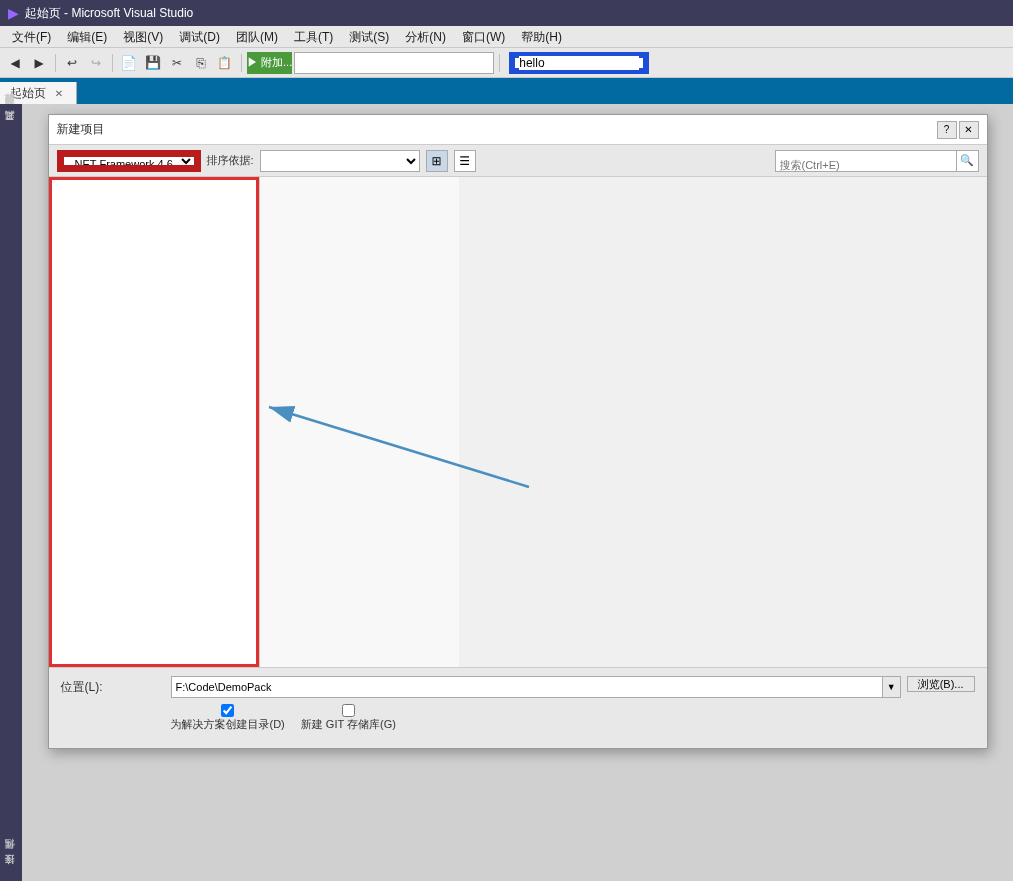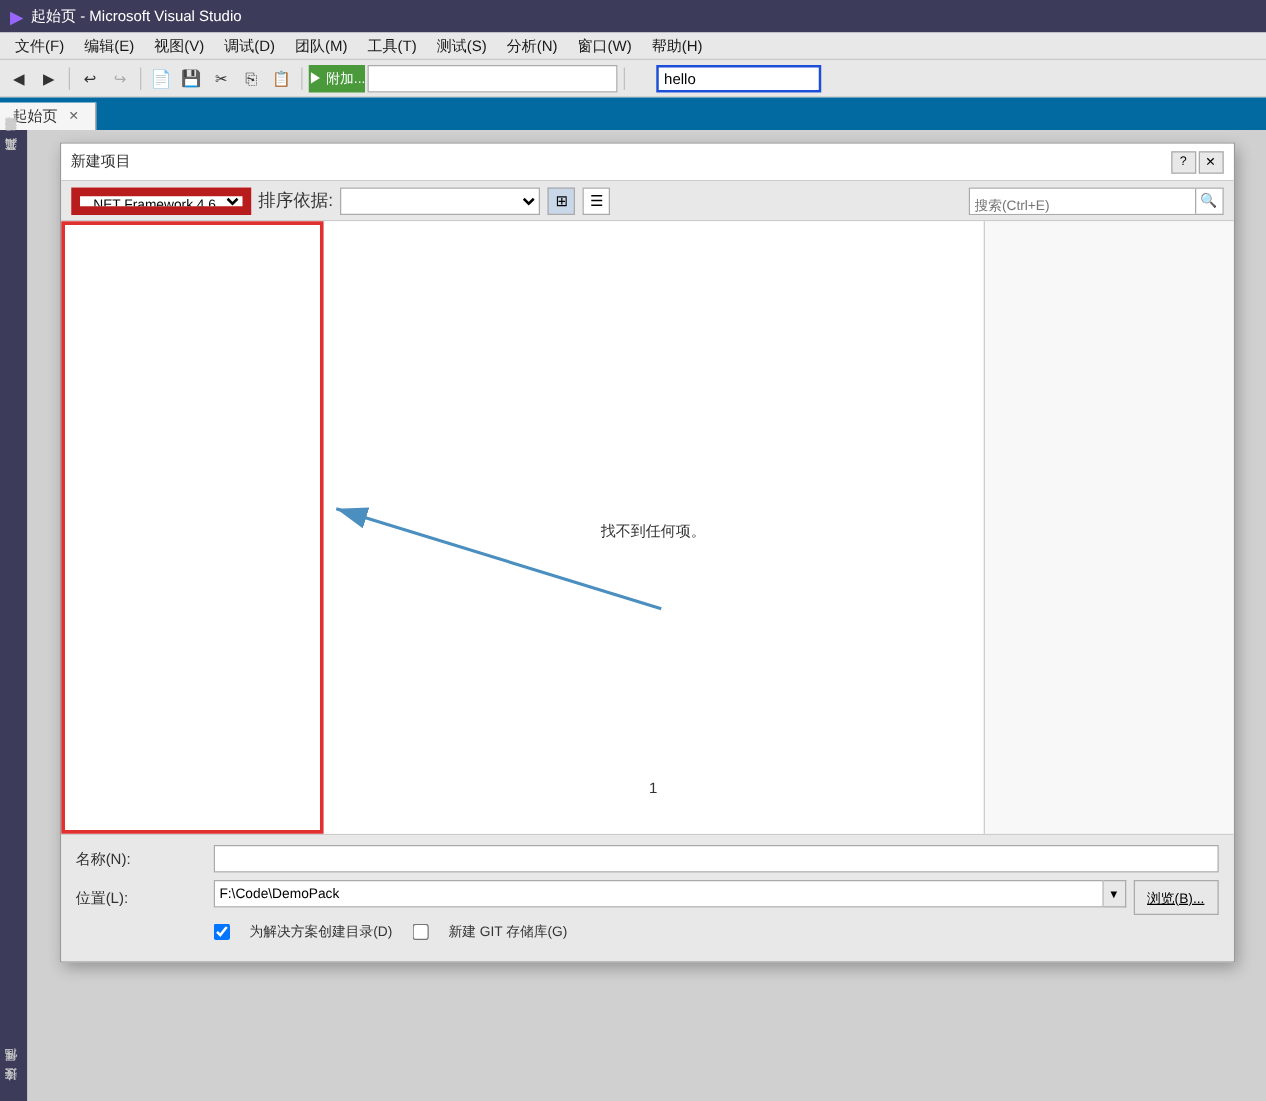--- a/index.html
+++ b/index.html
@@ -50,24 +50,24 @@
       background: transparent;
       cursor: pointer;
       display: flex; align-items: center; justify-content: center;
       font-size: 12px;
       color: #333;
     }
     .toolbar-sep { width: 1px; height: 18px; background: #c0c0c0; margin: 0 3px; }
     .toolbar-search-box {
       display: flex; align-items: center;
       background: #fff;
-      border: 2px solid #1d4ed8;
-      height: 22px;
-      padding: 0 4px;
-      margin-left: 20px;
+      border: 6px solid #1d4ed8;
+      height: 22px;
+      padding: 0 4px;
+      margin-left: 4px;
     }
     .toolbar-search-input {
       border: none; outline: none;
       width: 120px; font-size: 12px;
     }
     .toolbar-run-btn {
       background: #4a9a3c;
       color: white;
       border: none;
       padding: 2px 0;
@@ -217,21 +217,21 @@
       gap: 6px;
       border-bottom: 1px solid #ccc;
     }
     .framework-select {
       height: 22px;
       border: 7px solid #b91c1c;
       background: #fff;
       font-size: 11px;
       padding: 0 4px;
     }
-    .sort-label { font-size: 14px; color: #333; }
+    .sort-label { font-size: 11px; color: #333; }
     .sort-select {
       height: 22px;
       border: 1px solid #aaa;
       background: #fff;
       font-size: 11px;
       padding: 0 4px;
       width: 160px;
     }
     .view-btn {
       width: 22px; height: 22px;
@@ -338,40 +338,40 @@
       background: #fff;
       padding: 0 4px;
       font-size: 11px;
     }
     .footer-input-with-btn {
       display: flex;
       flex: 1;
       gap: 6px;
     }
     .footer-browse-btn {
-      height: 28px;
+      height: 16px;
       padding: 0 10px;
       border: 1px solid #aaa;
       background: #e8e8e8;
       cursor: pointer;
       font-size: 11px;
-      text-decoration: underline;
     }
     .footer-checkboxes {
       display: flex;
       gap: 16px;
       margin-left: 110px;
       margin-bottom: 8px;
     }
     .footer-checkbox-item {
       display: flex;
       align-items: center;
-      gap: 16px;
-      font-size: 11px;
-      color: #333;
+      gap: 0;
+      font-size: 11px;
+      color: #333;
+      flex-direction: column;
     }
     .footer-buttons {
       display: flex;
       justify-content: flex-end;
       gap: 6px;
       margin-top: 4px;
     }
     .footer-ok-btn {
       height: 24px;
       padding: 0 16px;
@@ -508,47 +508,37 @@
             <input class="search-input" type="text" placeholder="搜索(Ctrl+E)" style="">
             <button class="search-btn">🔍</button>
           </div>
         </div>
 
         <div class="dialog-body" style="position:relative;">
 
           <div class="tree-panel">
           </div>
 
-          <div class="template-area">
-            <div style="flex:1; display:flex; align-items:center; justify-content:center;">
-              <span class="no-items-text">找不到任何项。</span>
-            </div>
-            <div class="page-number">1</div>
-          </div>
 
           <div class="desc-panel">
           </div>
 
           <svg class="arrow-annotation" width="940" height="490" viewBox="0 0 940 490" style="position:absolute; top:0; left:0; pointer-events:none;">
             <defs>
               <marker id="arrowhead" markerWidth="10" markerHeight="7" refX="10" refY="3.5" orient="auto">
                 <polygon points="0 0, 10 3.5, 0 7" fill="#4a8fc0"></polygon>
               </marker>
             </defs>
 
             <line x1="480" y1="310" x2="220" y2="230" stroke="#4a8fc0" stroke-width="2.5" marker-end="url(#arrowhead)"></line>
           </svg>
 
         </div>
 
         <div class="dialog-footer">
-          <div class="footer-row">
-            <span class="footer-label">名称(N):</span>
-            <input class="footer-input" type="text" value="" style="">
-          </div>
           <div class="footer-row">
             <span class="footer-label">位置(L):</span>
             <div class="footer-input-with-btn">
               <div class="location-select-wrap">
                 <input class="location-input-combo" type="text" value="F:\Code\DemoPack" style="">
                 <div class="location-dropdown-arrow">▼</div>
               </div>
               <button class="footer-browse-btn">浏览(B)...</button>
             </div>
           </div>

